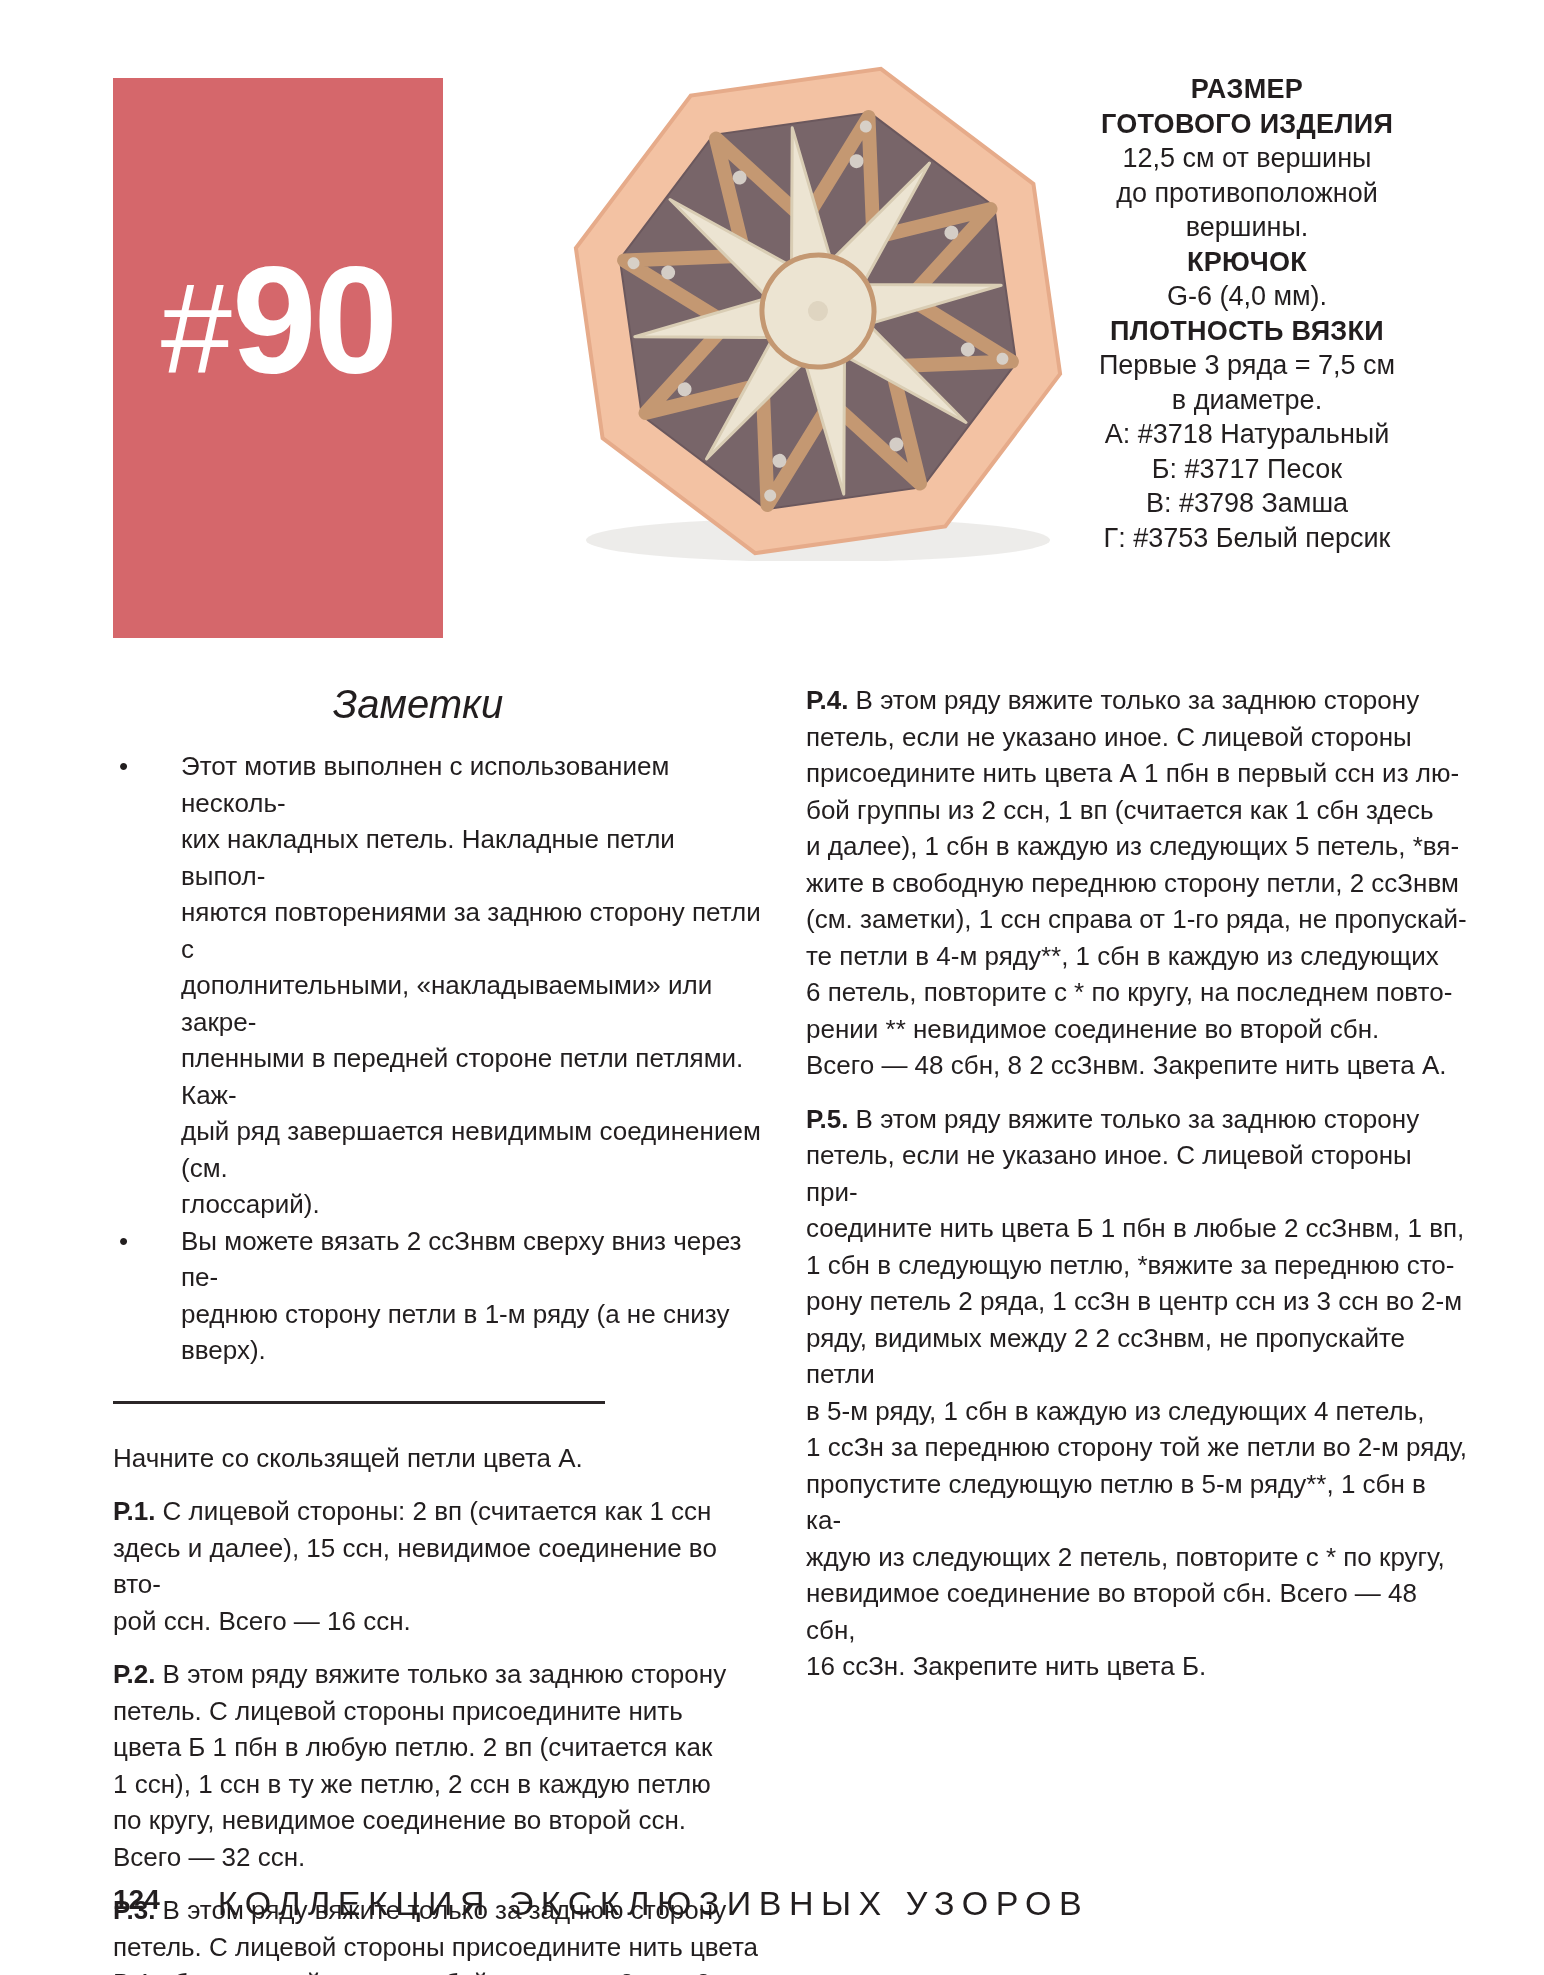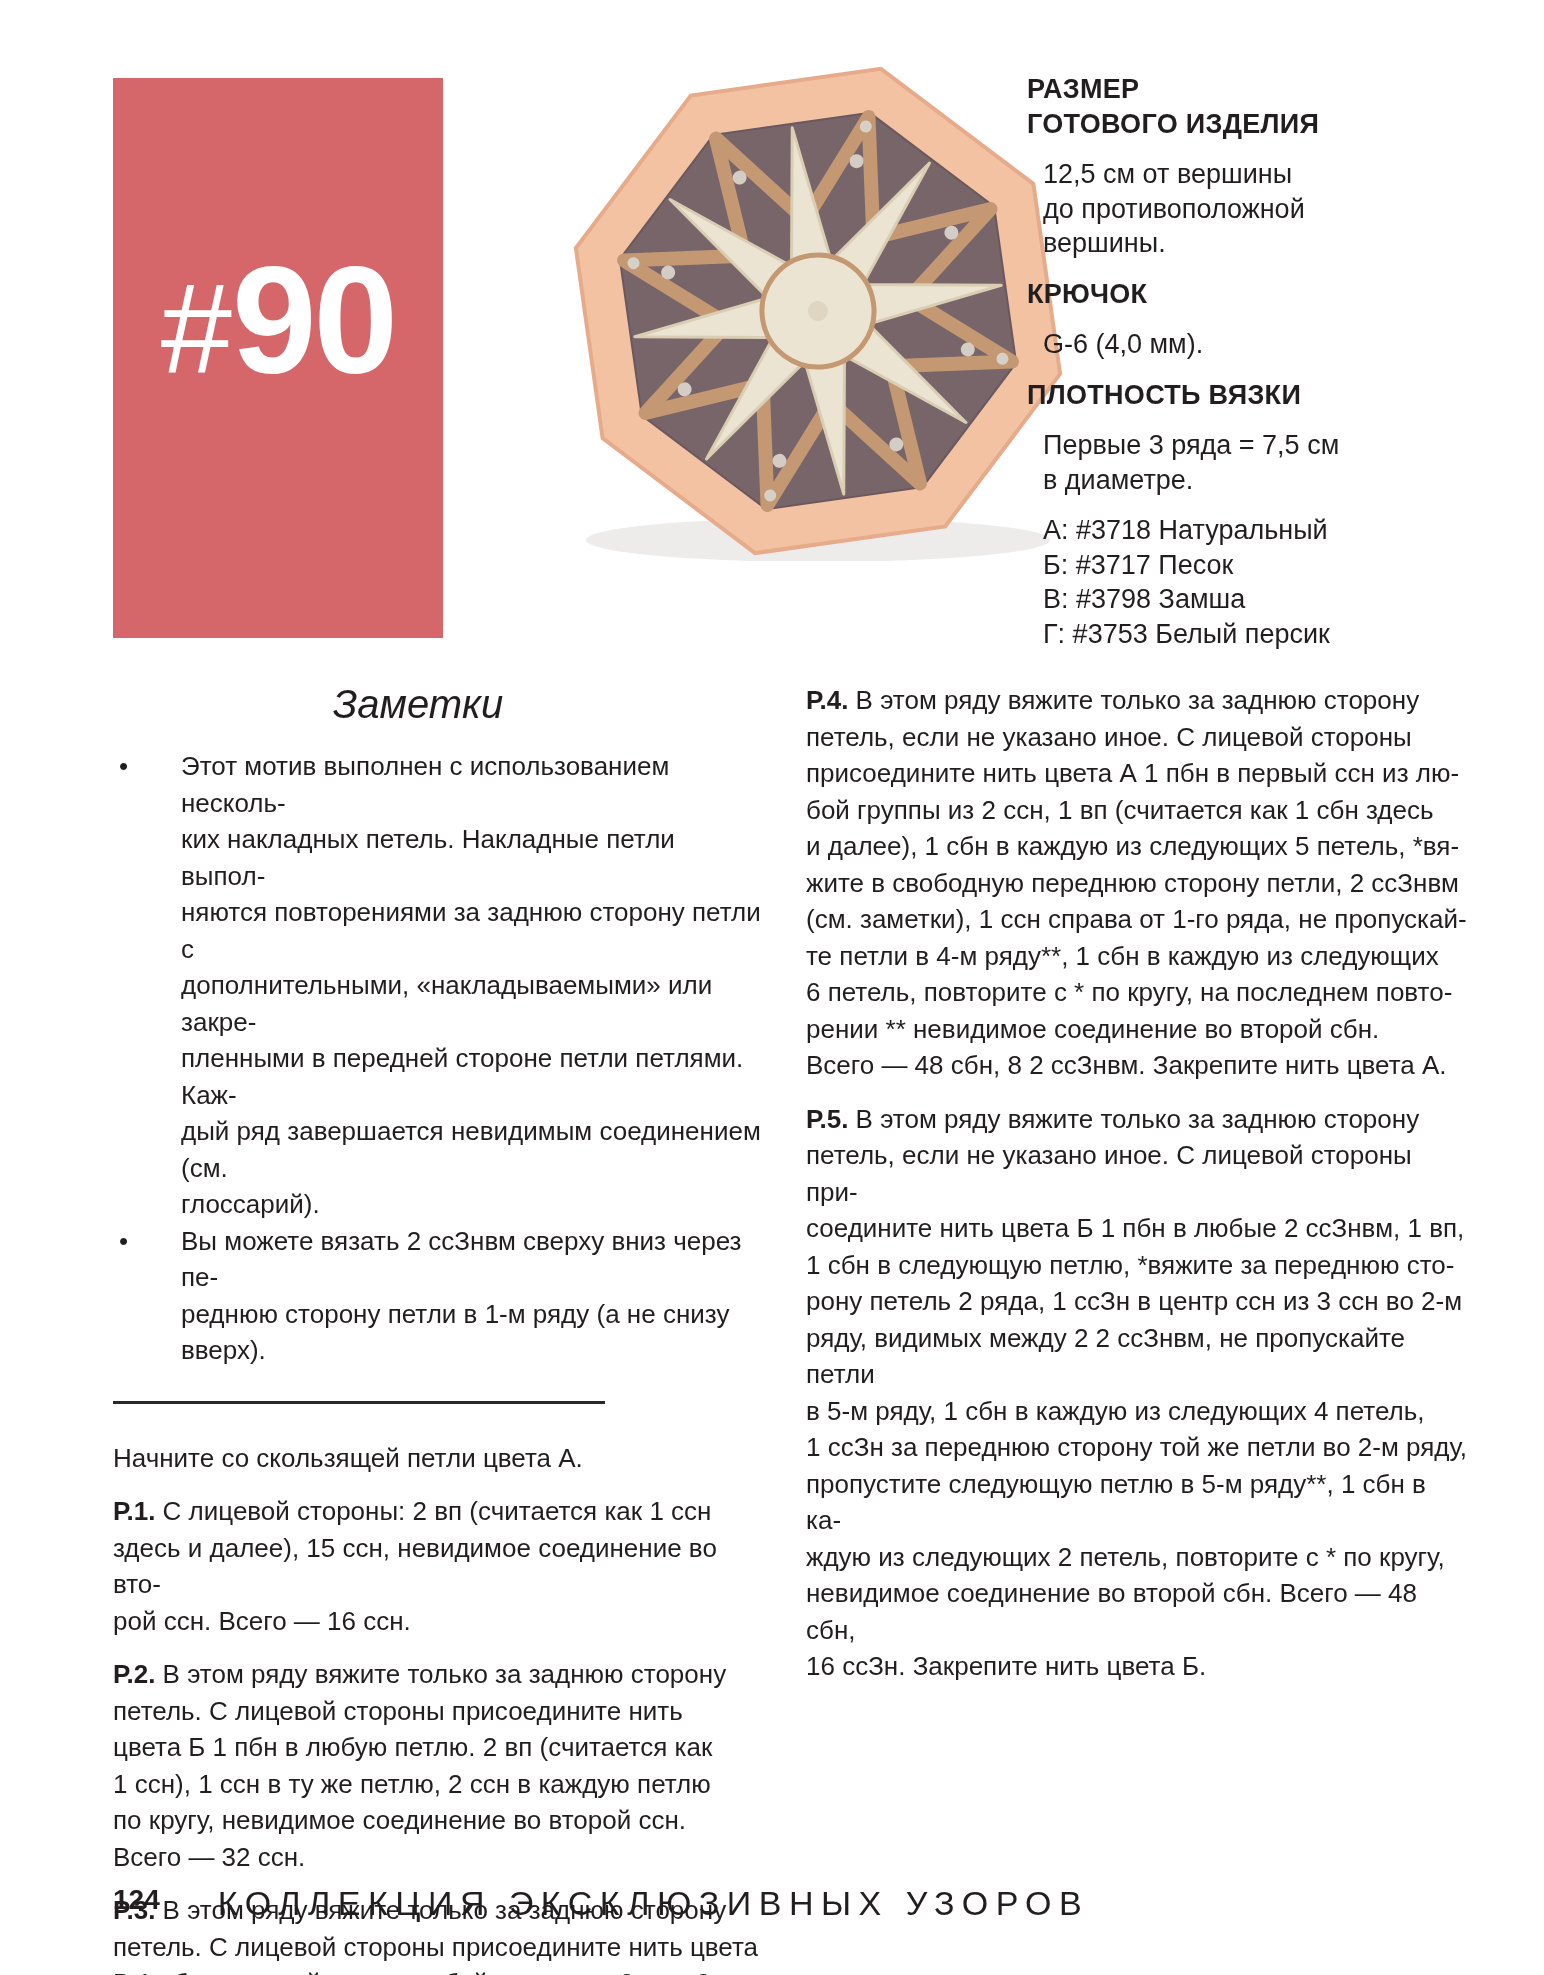--- a/index.html
+++ b/index.html
@@ -20,24 +20,24 @@
     transform:translateY(-38px);
     color:#ffffff;display:flex;align-items:baseline;white-space:nowrap;
   }
   .badge-hash{font-size:128px;font-weight:400;letter-spacing:-4px;}
   .badge-num{font-size:152px;font-weight:700;margin-left:4px;letter-spacing:-3px;}
   
   .photo{position:absolute;left:548px;top:56px;width:540px;height:505px;}
   
   .specs{
     position:absolute;top:72px;right:77px;width:440px;
-    text-align:left;font-size:27px;line-height:34.5px;
+    text-align:center;font-size:27px;line-height:34.5px;
   }
   .specs h3{font-size:27px;font-weight:700;margin:0;white-space:pre-line;letter-spacing:.3px;}
-  .specs p{margin:16px;white-space:pre-line;}
+  .specs p{margin:0;white-space:pre-line;}
   
   .col{position:absolute;top:682px;font-size:26px;line-height:36.5px;}
   .col-left{left:113px;width:650px;}
   .col-right{left:806px;width:662px;}
   .notes-heading{
     font-family:Liberation Sans, sans-serif;
     font-style:italic;font-weight:400;
     font-size:40px;line-height:44px;
     text-align:center;margin:0 40px 22px 0;
   }

